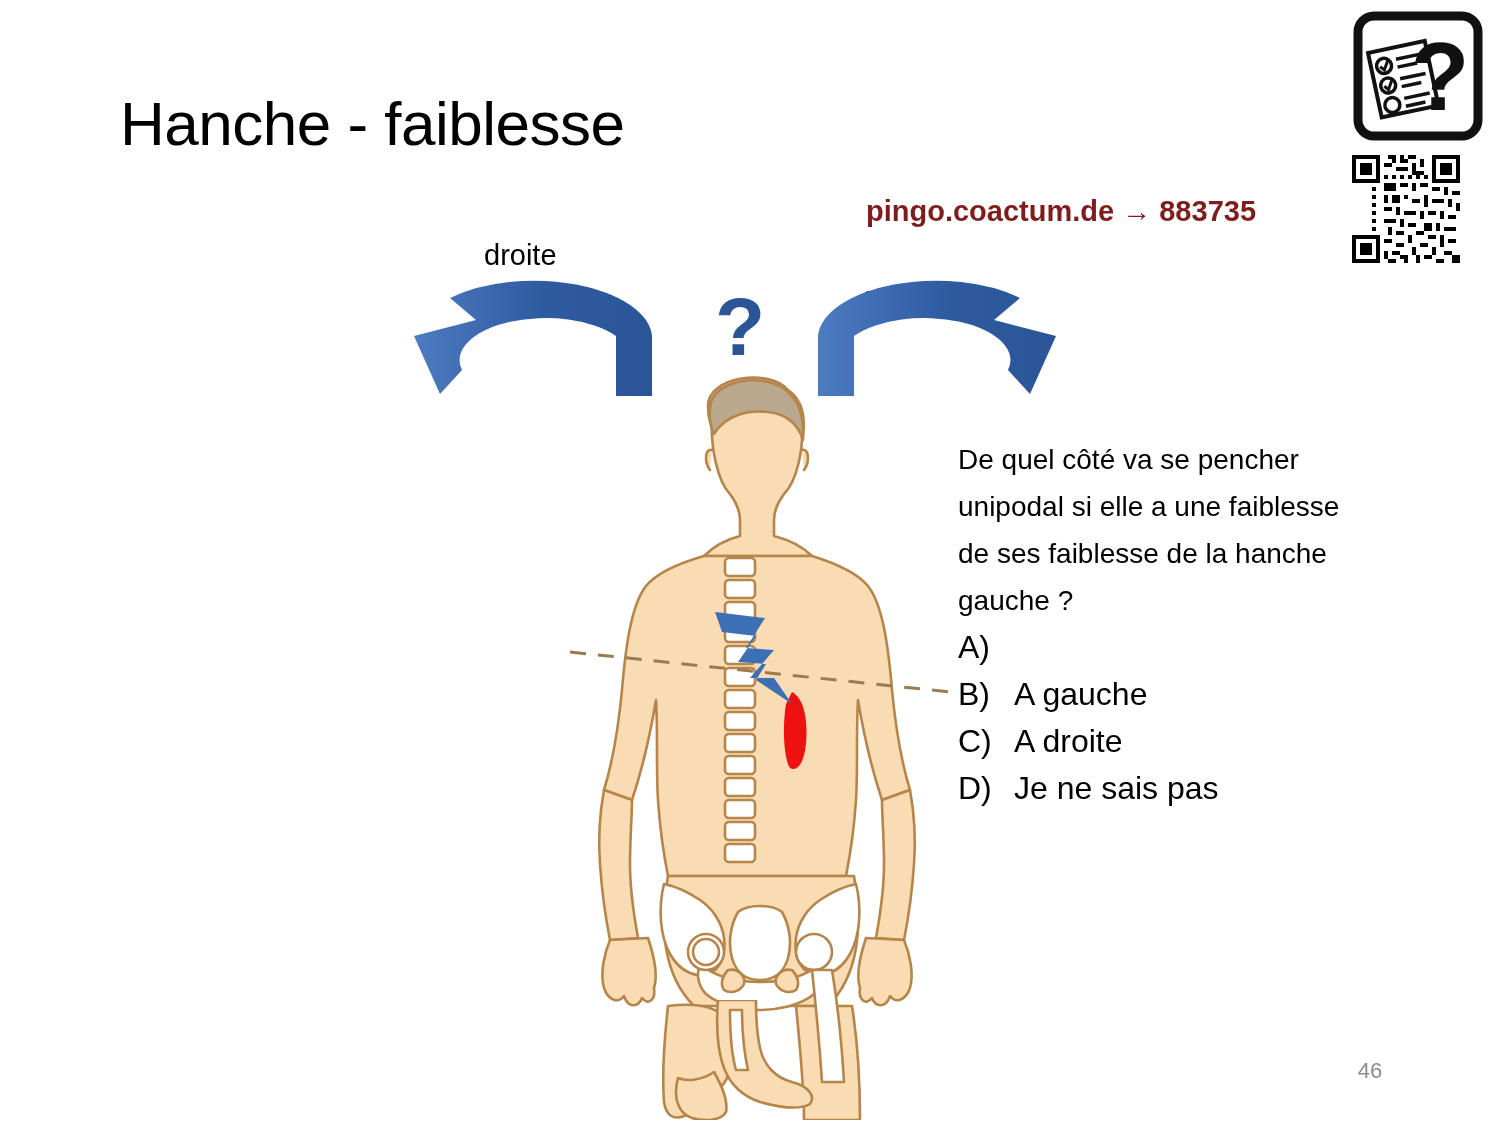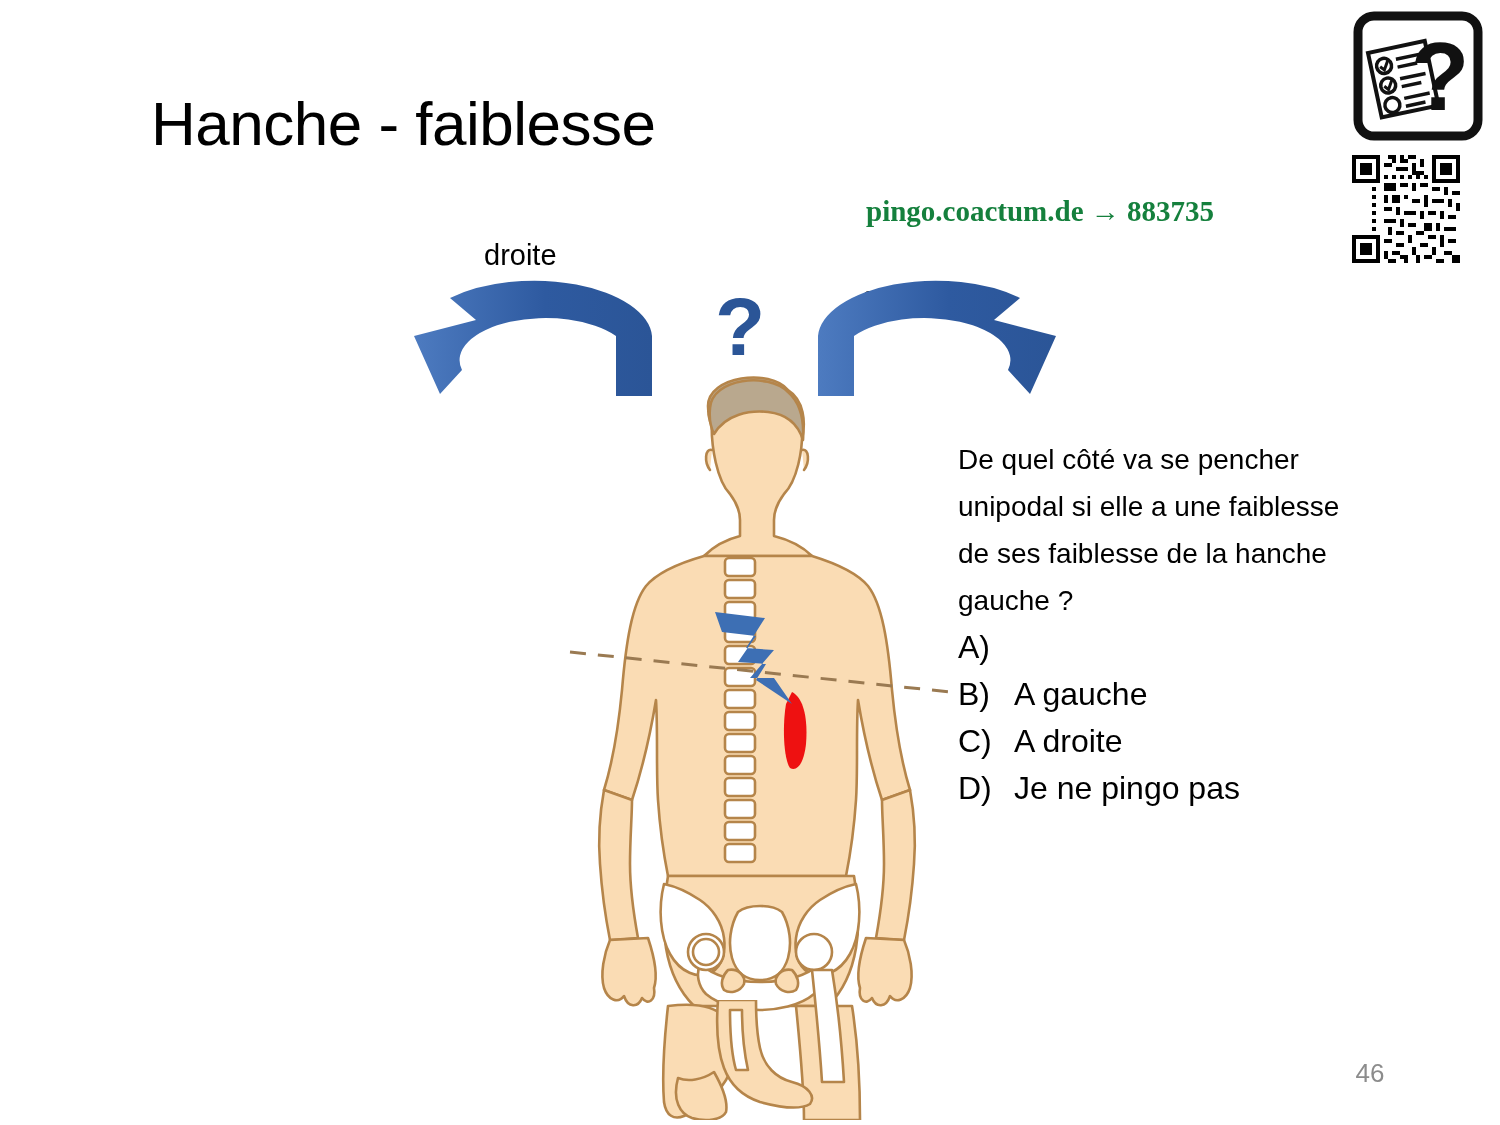--- a/index.html
+++ b/index.html
@@ -15,41 +15,40 @@
     position: relative;
     width: 1500px;
     height: 1125px;
     background: #ffffff;
     overflow: hidden;
   }
 
   
   #slide-title {
     position: absolute;
-    left: 151px;
+    left: 120px;
     top: 86px;
     font-size: 62px;
     line-height: 76px;
     font-weight: 400;
     color: #000000;
     white-space: nowrap;
     letter-spacing: -0.5px;
   }
 
   
   .pingo-line {
     position: absolute;
     left: 866px;
     top: 192px;
     font-size: 29px;
     line-height: 38px;
     font-weight: bold;
-    color: #15803d;
+    color: #7f1d1d;
     white-space: nowrap;
-    font-family: Liberation Serif, serif;
   }
 
   
   .side-label {
     position: absolute;
     font-size: 29px;
     line-height: 38px;
     color: #000000;
     white-space: nowrap;
   }
@@ -120,21 +119,21 @@
     top: 150px;
   }
 
   
   #page-number {
     position: absolute;
     left: 1340px;
     top: 1058px;
     width: 60px;
     text-align: center;
-    font-size: 26px;
+    font-size: 22px;
     color: #8c8c8c;
   }
 </style>
 </head>
 <body>
 
 <div id="slide">
 
   <div id="slide-title">Hanche - faiblesse</div>
 
@@ -414,19 +413,19 @@
     <div class="answer-row">
       <span class="answer-key">B)</span>
       <span>A gauche</span>
     </div>
     <div class="answer-row">
       <span class="answer-key">C)</span>
       <span>A droite</span>
     </div>
     <div class="answer-row">
       <span class="answer-key">D)</span>
-      <span>Je ne pingo pas</span>
+      <span>Je ne sais pas</span>
     </div>
   </div>
 
   <div id="page-number">46</div>
 
 </div>
 
 </body></html>

